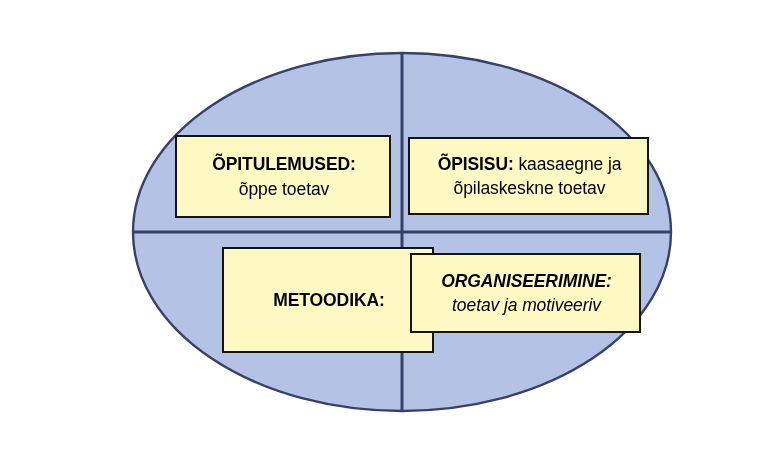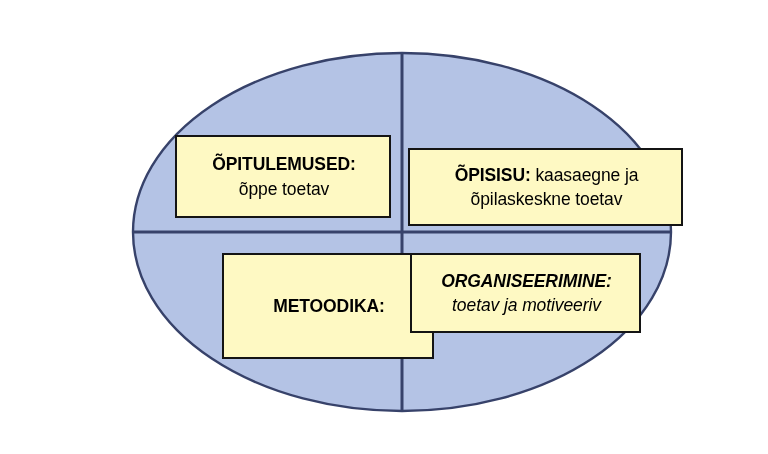--- a/index.html
+++ b/index.html
@@ -52,28 +52,27 @@
   #box-opitulemused {
     left: 175px;
     top: 135px;
     width: 216px;
     height: 83px;
   }
   
   #box-opisisu {
     left: 408px;
     top: 137px;
-    width: 275px;
+    width: 241px;
     height: 78px;
-    margin-top: 11px;
   }
   
   #box-metoodika {
     left: 222px;
-    top: 253px;
+    top: 247px;
     width: 212px;
     height: 106px;
   }
   
   #box-organiseerimine {
     left: 410px;
     top: 253px;
     width: 231px;
     height: 80px;
     font-style: italic;

